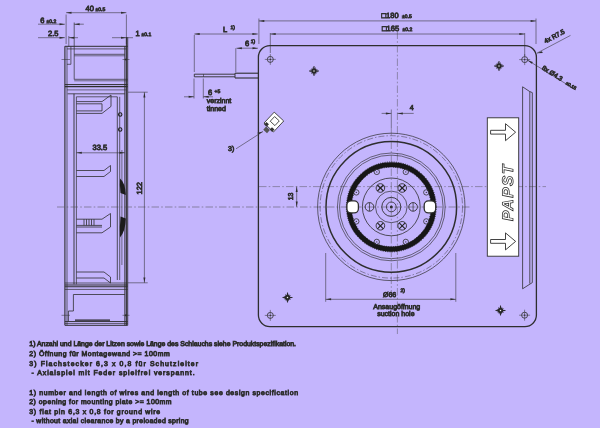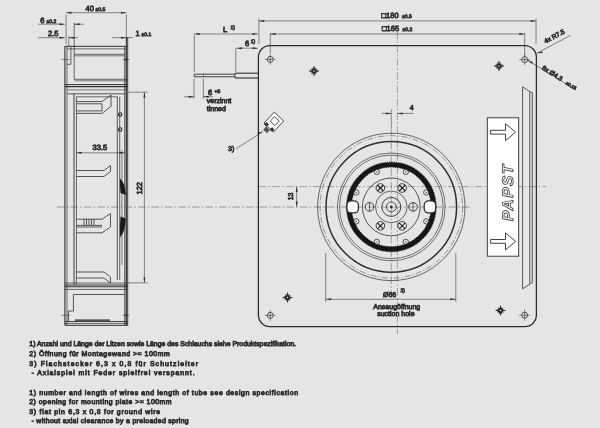--- a/index.html
+++ b/index.html
@@ -1,16 +1,16 @@
 <!DOCTYPE html>
 <html><head>
 <meta charset="utf-8">
 <style>
 html,body{margin:0;padding:0;background:#fff;}
-#page{position:relative;width:600px;height:428px;background:#e5e5e5;font-family:"Liberation Sans",sans-serif;}
+#page{position:relative;width:600px;height:428px;background:#c4b5fd;font-family:"Liberation Sans",sans-serif;}
 svg{position:absolute;left:0;top:0;}
 text{text-rendering:geometricPrecision;}
 text{font-family:"Liberation Sans",sans-serif;fill:#2f2f2f;}
 </style>
 </head>
 <body>
 <div id="page">
 <svg width="600" height="428" viewBox="0 0 600 428">
 <g fill="none" stroke="#2e2e2e" stroke-width="0.8">
 

